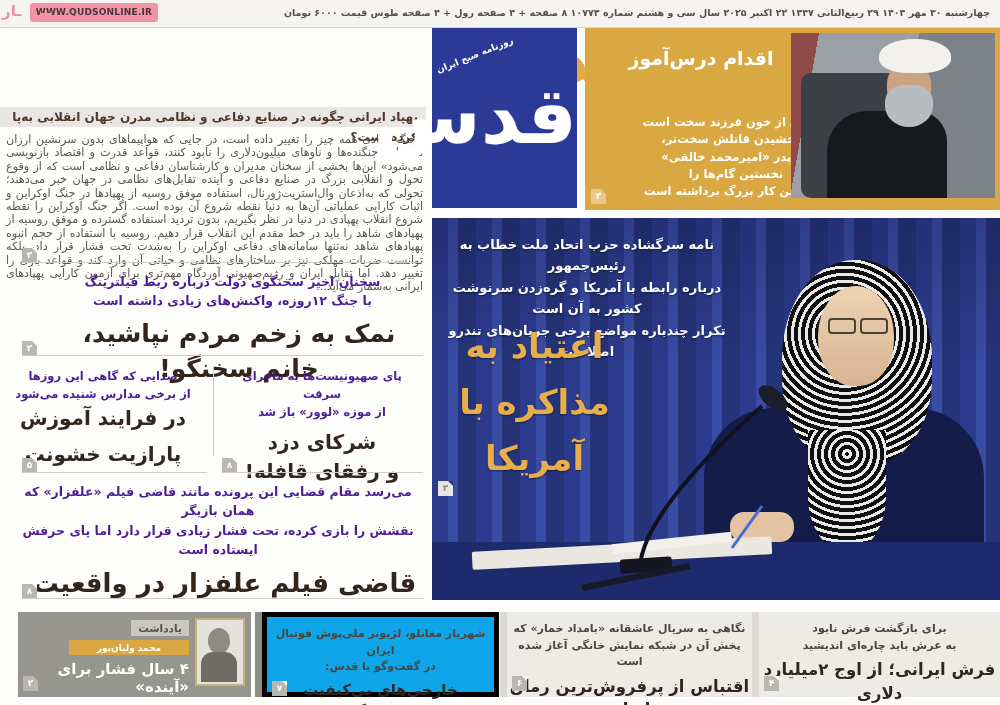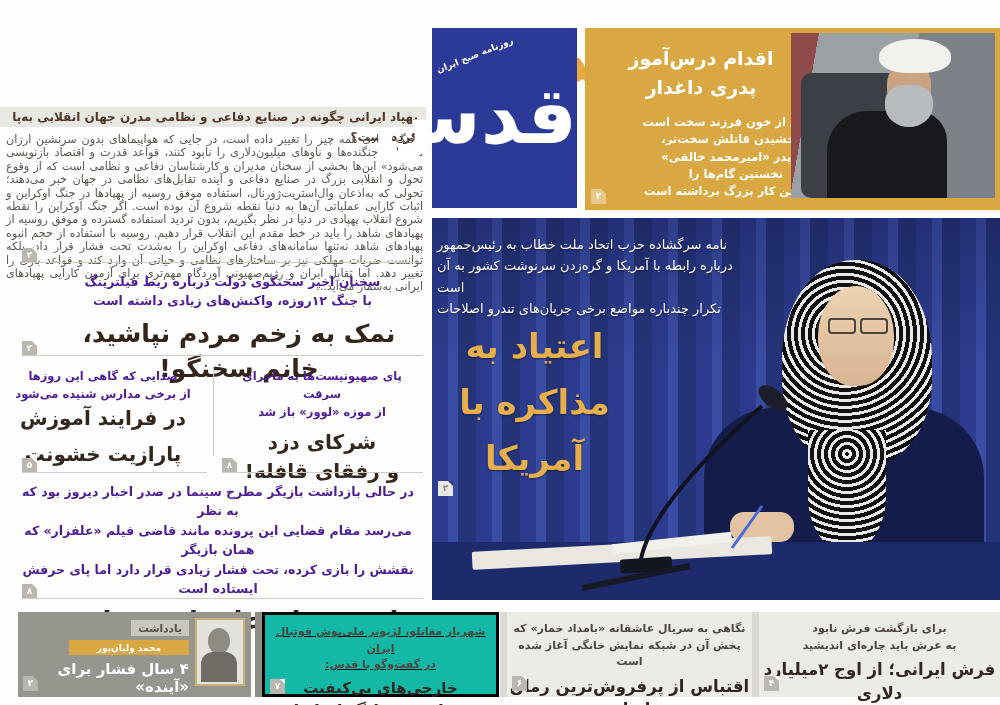--- a/index.html
+++ b/index.html
@@ -43,21 +43,21 @@
   
   .art{position:absolute;text-align:center;}
   .kick{font-size:12.5px;font-weight:bold;color:#4c1d95;line-height:1.55;}
   .kick.sm{font-size:11.5px;}
   .head-lg{font-size:25px;font-weight:bold;color:#33241c;line-height:1.4;margin-top:5px;margin-left:13px;}
   .head-md{font-size:20px;font-weight:bold;color:#32261e;line-height:1.45;margin-top:7px;}
   
   .photo-story{position:absolute;left:432px;top:218px;width:568px;height:382px;overflow:hidden;
     background:repeating-linear-gradient(90deg,#2c3b8d 0 16px,#3a4da5 16px 26px,#253479 26px 44px);}
   .photo-story .shade{position:absolute;inset:0;background:linear-gradient(180deg,rgba(10,15,50,.25),rgba(10,15,50,0) 40%);}
-  .ps-kicker{position:absolute;right:263px;top:16px;width:300px;text-align:left;color:#fff;font-size:13px;font-weight:normal;line-height:1.65;text-shadow:0 1px 2px rgba(0,0,20,.5);}
+  .ps-kicker{position:absolute;right:263px;top:16px;width:300px;text-align:center;color:#fff;font-size:13px;font-weight:bold;line-height:1.65;text-shadow:0 1px 2px rgba(0,0,20,.5);}
   .ps-headline{position:absolute;left:10px;top:85px;width:185px;text-align:center;color:#e7ae4c;font-size:34px;font-weight:bold;line-height:1.65;text-shadow:0 1px 2px rgba(0,0,20,.45);margin-top:15px;}
   .desk{position:absolute;left:0;bottom:0;width:568px;height:58px;background:#1d2a6b;}
   .papers{position:absolute;left:40px;bottom:38px;width:300px;height:18px;background:#e9e7e0;transform:rotate(-3deg);border-radius:2px;}
   .paper2{position:absolute;left:180px;bottom:52px;width:120px;height:10px;background:#f2f0ea;transform:rotate(-6deg);}
   .figure{position:absolute;left:258px;bottom:40px;width:300px;height:300px;}
   .fig-body{position:absolute;left:14px;top:148px;width:280px;height:160px;background:#141d4a;border-radius:70px 70px 0 0;}
   .fig-scarf{position:absolute;left:92px;top:0;width:150px;height:205px;border-radius:48% 48% 42% 42%;
     background:repeating-radial-gradient(circle at 42% 36%,#101010 0 2px,#e9e9e9 2px 5px,#101010 5px 7px);}
   .fig-drape{position:absolute;left:118px;top:170px;width:78px;height:120px;border-radius:0 0 45% 45%;
     background:repeating-radial-gradient(circle at 50% 20%,#101010 0 2px,#e9e9e9 2px 5px,#101010 5px 7px);}
@@ -78,20 +78,25 @@
   .bar{position:absolute;top:612px;height:85px;}
   .b-block{position:absolute;top:612px;height:85px;box-sizing:border-box;text-align:center;}
   .b-kick{font-size:11px;font-weight:bold;color:#4a453e;line-height:1.5;margin-top:9px;}
   .b-head{font-size:16.5px;font-weight:bold;color:#2f2620;line-height:1.45;margin-top:4px;}
 </style>
 </head>
 <body>
 
 <div class="page">
 
+  <div class="topbar">
+    <div class="banner-frag">ـار</div>
+    <div class="site-bubble">WWW.QUDSONLINE.IR</div>
+    <div class="dateline">چهارشنبه ۳۰ مهر ۱۴۰۴    ۲۹ ربیع‌الثانی ۱۴۴۷    ۲۲ اکتبر ۲۰۲۵    سال سی و هشتم    شماره ۱۰۷۷۳    ۸ صفحه + ۴ صفحه رول + ۴ صفحه طوس    قیمت ۶۰۰۰ تومان</div>
+  </div>
 
   <div class="lead-headline">
     <span>به‌شهادت</span>
     <span class="gold">شاهد</span>
   </div>
   <div class="lead-deck">پهپاد ایرانی چگونه در صنایع دفاعی و نظامی مدرن جهان انقلابی به‌پا کرده است؟</div>
   <div class="lead-body">«جنگ پهپادی همه چیز را تغییر داده است، در جایی که هواپیماهای بدون سرنشین ارزان می‌توانند جنگنده‌ها و ناوهای میلیون‌دلاری را نابود کنند، قواعد قدرت و اقتصاد بازنویسی می‌شود» این‌ها بخشی از سخنان مدیران و کارشناسان دفاعی و نظامی است که از وقوع تحول و انقلابی بزرگ در صنایع دفاعی و آینده تقابل‌های نظامی در جهان خبر می‌دهند؛ تحولی که به‌اذعان وال‌استریت‌ژورنال، استفاده موفق روسیه از پهپادها در جنگ اوکراین و اثبات کارایی عملیاتی آن‌ها به دنیا نقطه شروع آن بوده است. اگر جنگ اوکراین را نقطه شروع انقلاب پهپادی در دنیا در نظر بگیریم، بدون تردید استفاده گسترده و موفق روسیه از پهپادهای شاهد را باید در خط مقدم این انقلاب قرار دهیم. روسیه با استفاده از حجم انبوه پهپادهای شاهد نه‌تنها سامانه‌های دفاعی اوکراین را به‌شدت تحت فشار قرار داد، بلکه توانست ضربات مهلکی نیز بر ساختارهای نظامی و حیاتی آن وارد کند و قواعد بازی را تغییر دهد. اما تقابل ایران و رژیم‌صهیونی آوردگاه مهم‌تری برای آزمون کارایی پهپادهای ایرانی به‌شمار می‌آید...</div>
   <div class="pg" style="left:22px;top:248px;">۲</div>
   <div class="rule" style="left:22px;top:262px;width:401px;"></div>
 
@@ -115,37 +120,35 @@
     <div class="kick sm">از برخی مدارس شنیده می‌شود</div>
     <div class="head-md" style="margin-top:0;">در فرایند آموزش</div>
     <div class="head-md">پارازیت خشونت</div>
   </div>
   <div class="pg" style="left:222px;top:458px;">۸</div>
   <div class="rule" style="left:222px;top:472px;width:201px;"></div>
   <div class="pg" style="left:22px;top:458px;">۵</div>
   <div class="rule" style="left:22px;top:472px;width:185px;"></div>
 
   <div class="art" style="top:482px;left:14px;width:408px;">
-    <div class="kick">در حالی بازداشت بازیگر مطرح سینما در صدر اخبار دیروز بود که به نظر</div>
     <div class="kick">می‌رسد مقام قضایی این پرونده مانند قاضی فیلم «علفزار» که همان بازیگر</div>
     <div class="kick">نقشش را بازی کرده، تحت فشار زیادی قرار دارد اما پای حرفش ایستاده است</div>
     <div class="head-lg" style="font-size:26px;">قاضی فیلم علفزار در واقعیت</div>
   </div>
   <div class="pg" style="left:22px;top:584px;">۸</div>
   <div class="rule" style="left:22px;top:598px;width:401px;"></div>
 
   <div class="masthead">
     <div class="tagline">روزنامه صبح ایران</div>
     <div class="logo">قدس</div>
   </div>
 
   <div class="gold-block">
     <div class="gold-title">
       <div>اقدام درس‌آموز</div>
-      <div>پدری داغدار</div>
     </div>
     <div class="gold-body">
       <div>گذشتن از خون فرزند سخت است</div>
       <div>و بخشیدن قاتلش سخت‌تر،</div>
       <div>اما پدر «امیرمحمد خالقی»</div>
       <div>نخستین گام‌ها را</div>
       <div>برای این کار بزرگ برداشته است</div>
     </div>
     <div class="cleric-photo">
       <div class="cleric-chair"></div>
@@ -195,21 +198,21 @@
       <div class="nh"></div>
       <div class="ns"></div>
     </div>
     <div class="chip label">یادداشت</div>
     <div class="chip author">محمد ولیان‌پور</div>
     <div class="note-headline">۴ سال فشار برای «آینده»</div>
     <div class="pg on-dark" style="left:5px;top:64px;">۲</div>
   </div>
 
   <div class="bar" style="left:255px;width:7px;background:#8e8d85;"></div>
-  <div class="b-block" style="left:262px;width:237px;background:#14b8a6;border:3px solid #000000;text-decoration:underline;">
+  <div class="b-block" style="left:262px;width:237px;background:#0ea5e9;border:5px solid #000000;">
     <div class="b-kick">شهریار مغانلو، لژیونر ملی‌پوش فوتبال ایران</div>
     <div class="b-kick" style="margin-top:0;">در گفت‌وگو با قدس:</div>
     <div class="b-head" style="font-size:15px;">خارجی‌های بی‌کیفیت</div>
     <div class="b-head" style="margin-top:0;font-size:17px;">سوهان روح لیگ ایران‌اند</div>
     <div class="pg" style="left:5px;top:64px;">۷</div>
   </div>
 
   <div class="bar" style="left:500px;width:7px;background:#dbd9d2;"></div>
   <div class="b-block" style="left:507px;width:245px;background:#edebe5;">
     <div class="b-kick">نگاهی به سریال عاشقانه «بامداد خمار» که</div>

